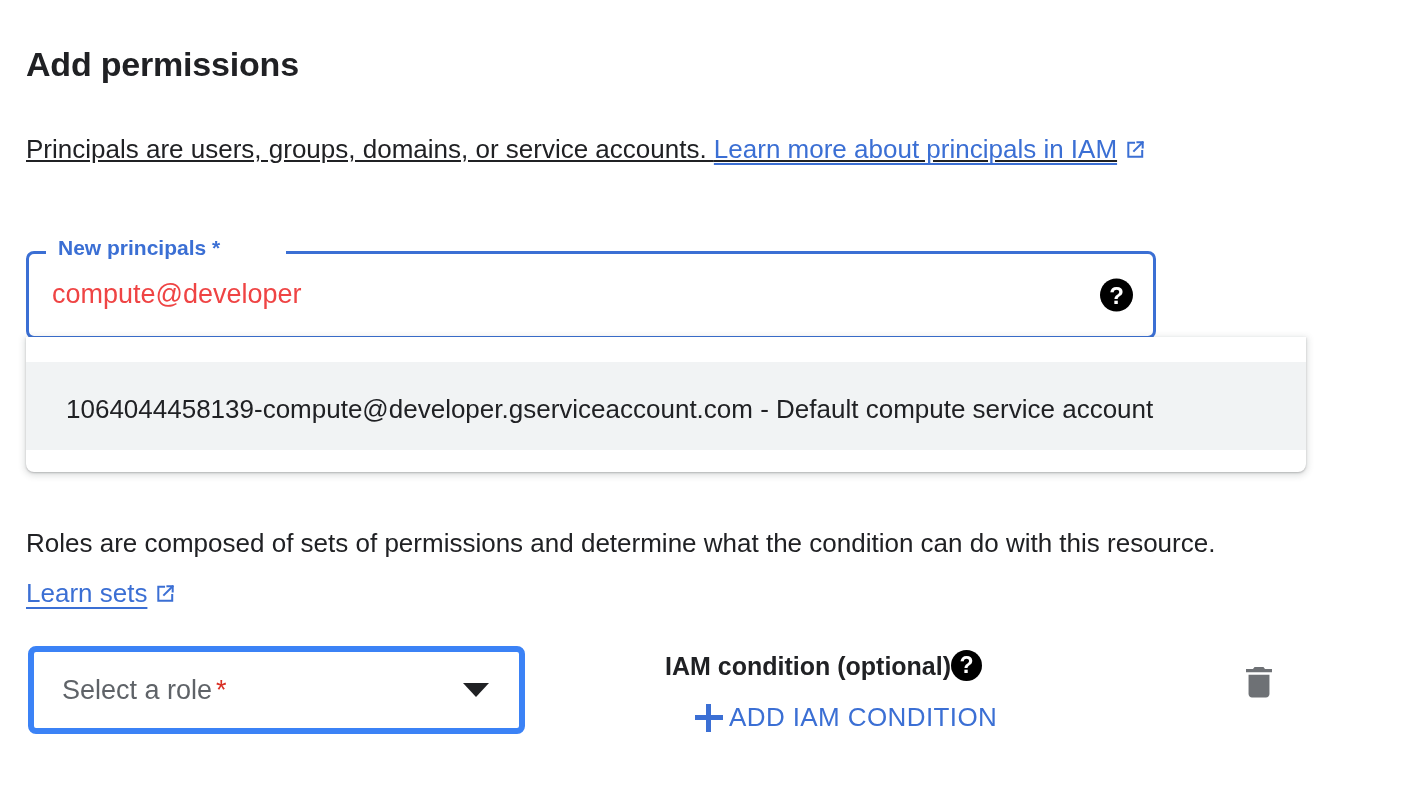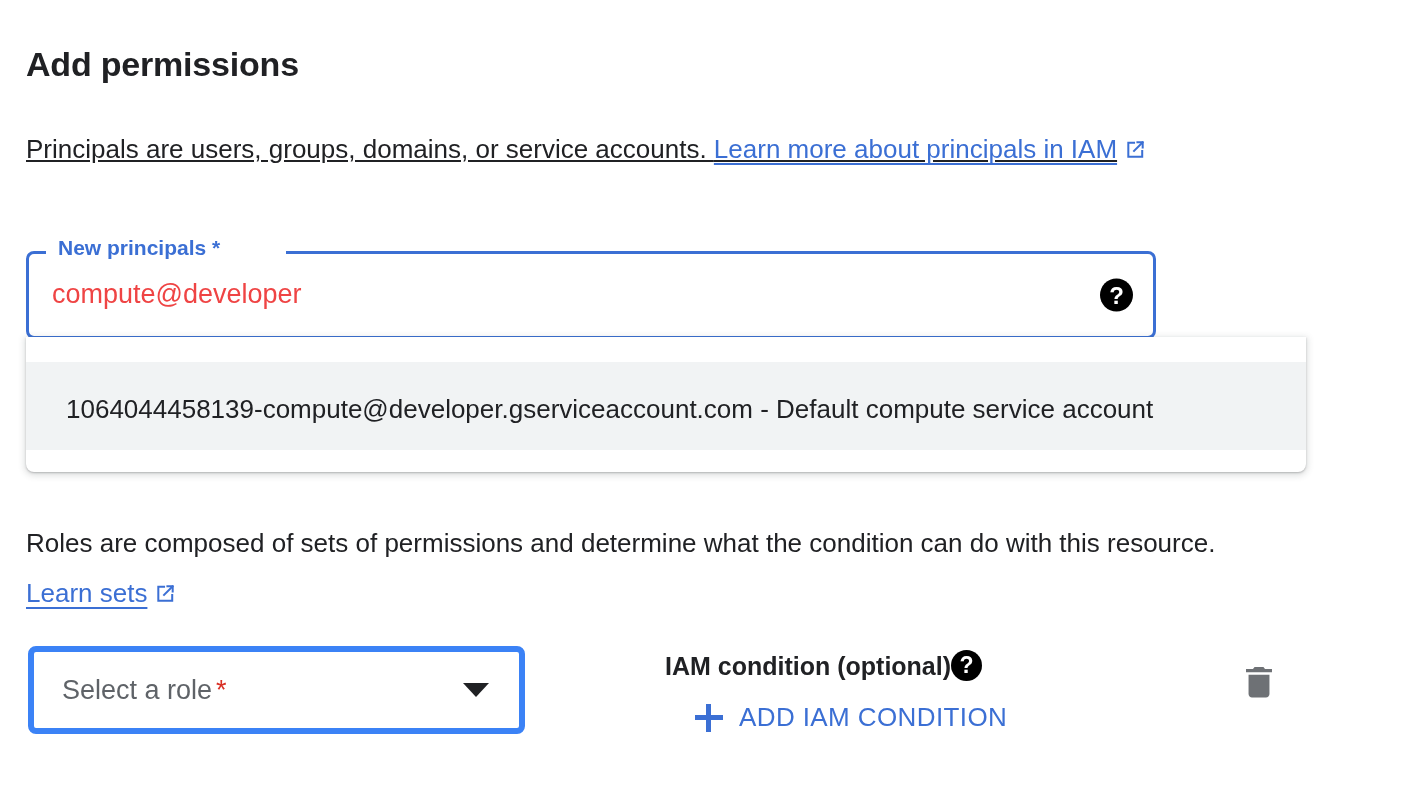--- a/index.html
+++ b/index.html
@@ -216,21 +216,21 @@
     width: 31px;
     height: 31px;
     flex: none;
     cursor: pointer;
   }
   .cond-help .help-badge { font-size: 23px; line-height: 31px; }
 
   .add-cond-btn {
     display: flex;
     align-items: center;
-    gap: 16px;
+    gap: 6px;
     margin-top: 21px;
     margin-left: 30px;
     font-size: 26px;
     font-weight: 500;
     letter-spacing: 0.4px;
     color: #3b6fd4;
     cursor: pointer;
     background: none;
     border: none;
     padding: 0;

